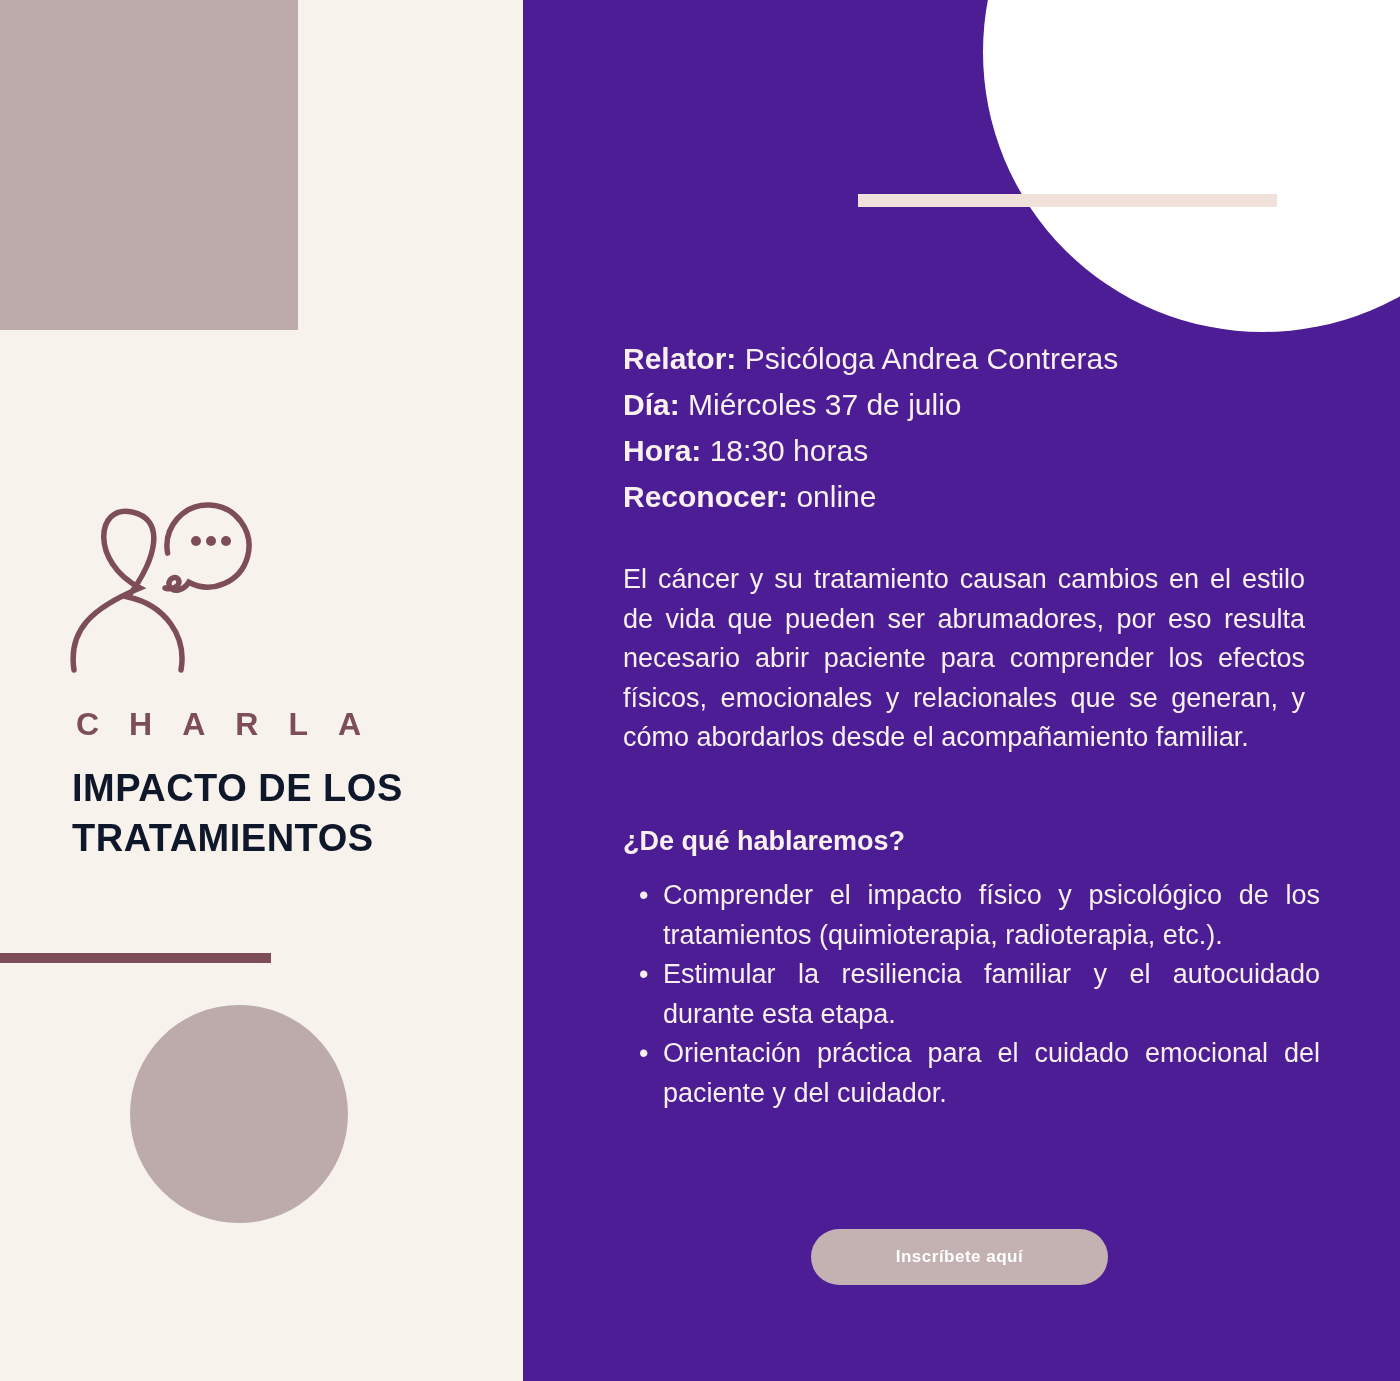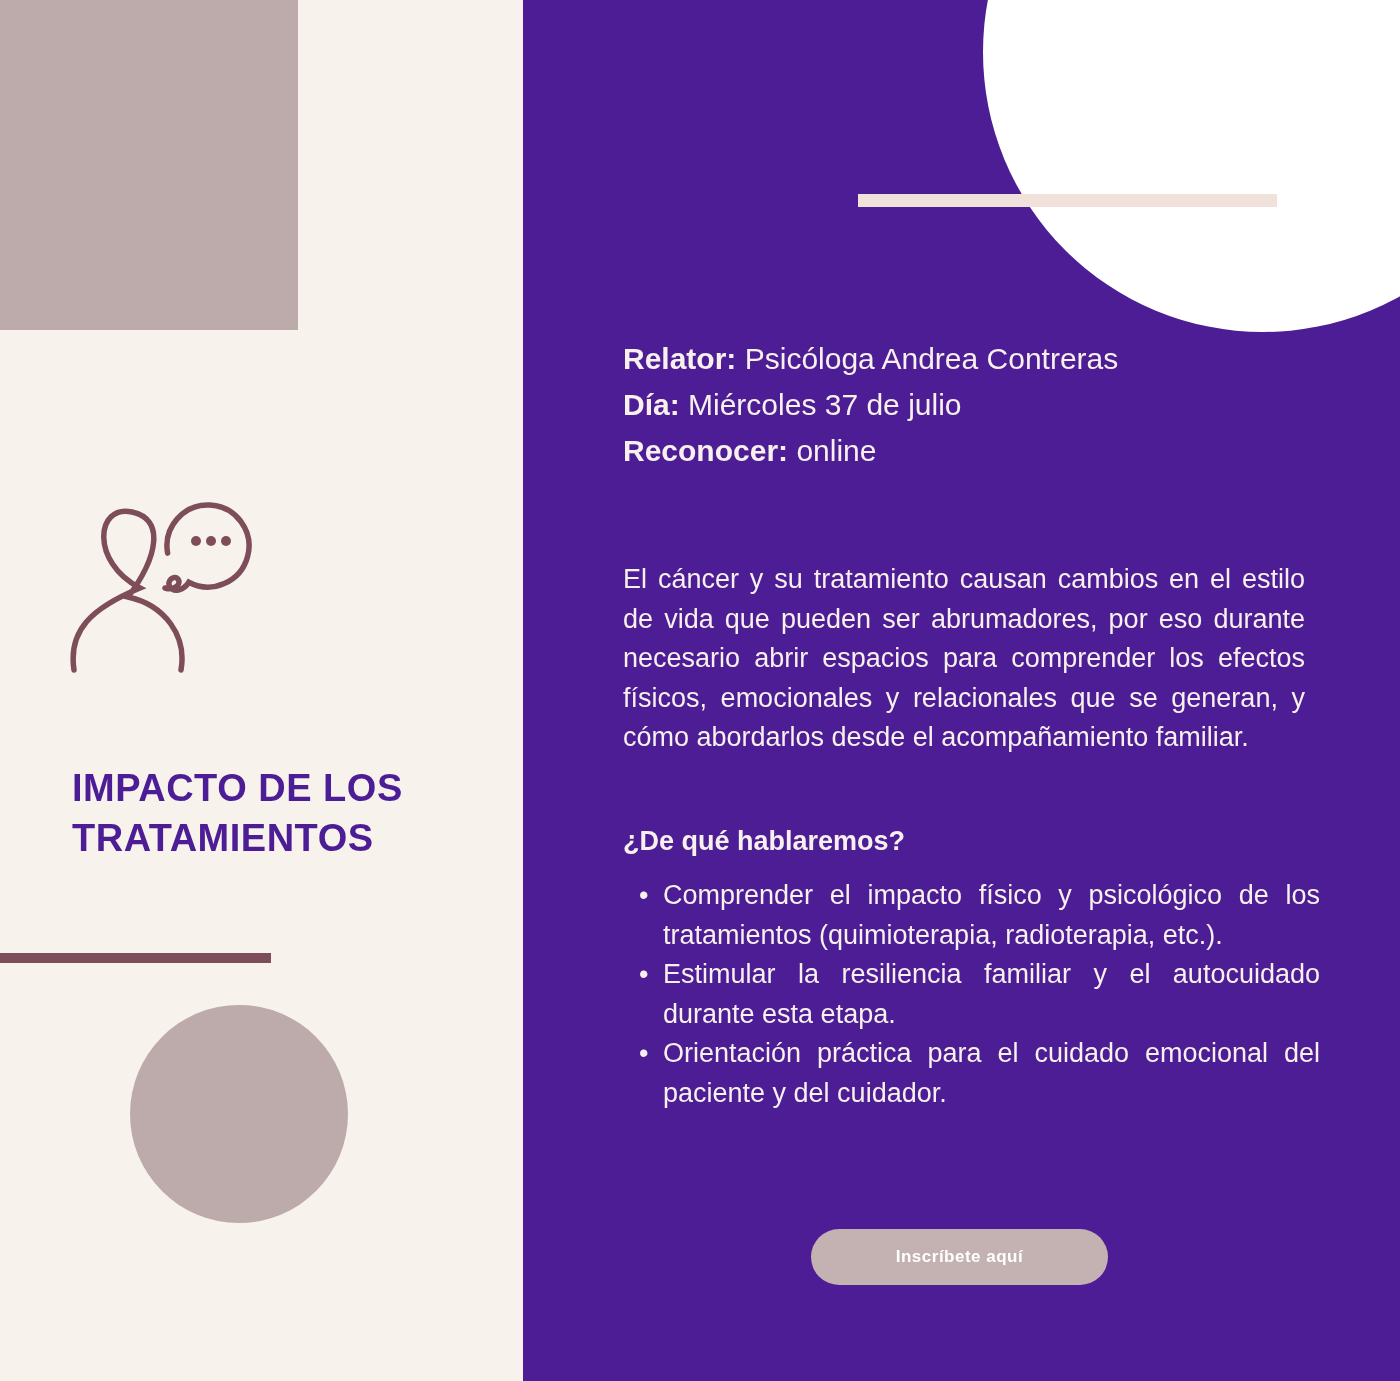--- a/index.html
+++ b/index.html
@@ -54,21 +54,21 @@
     position:absolute; left:76px; top:706px;
     font-size:32px; font-weight:bold;
     letter-spacing:30px;
     color:#7d4e59;
     white-space:nowrap;
   }
   .title {
     position:absolute; left:72px; top:763px;
     font-size:38px; font-weight:bold;
     line-height:50px;
-    color:#4c1d95;
+    color:#0f172a;
     letter-spacing:0.5px;
   }
   
   .content { position:absolute; left:100px; top:0; width:682px; color:#f7f0ec; } 
   .details {
     position:absolute; left:0; top:336px; width:682px;
     font-size:30px; line-height:46px;
   }
   .detail-label { font-weight:bold; }
   .paragraph {
@@ -121,38 +121,40 @@
       <path class="stroke-art" d="M 4 168 C -2 128, 22 106, 70 86 C 20 60, 26 2, 62 10 C 95 17, 88 55, 58 95 C 95 103, 117 134, 111 168"></path>
       <path class="stroke-art" stroke-width="5" d="M 97.6 51.1 A 41 41 0 1 1 118.8 80.2 C 114 88, 104 91, 100 85 C 96 79, 104 72.5, 108 77 C 111.5 82, 105 89, 95 86"></path>
       <g fill="#7d4e59">
         <circle cx="126" cy="39" r="5"></circle>
         <circle cx="141" cy="39" r="5"></circle>
         <circle cx="156" cy="39" r="5"></circle>
       </g>
     </svg>
   </div>
 
+  <div class="kicker">CHARLA</div>
   <div class="title">
     <div>IMPACTO DE LOS</div>
     <div>TRATAMIENTOS</div>
   </div>
 
   <div class="right-panel">
     <div class="circle-white"></div>
     <div class="accent-line-right"></div>
 
     <div class="content">
 
       <div class="details">
         <div><span class="detail-label">Relator:</span> <span>Psicóloga Andrea Contreras</span></div>
         <div><span class="detail-label">Día:</span> <span>Miércoles 37 de julio</span></div>
+        <div><span class="detail-label">Hora:</span> <span>18:30 horas</span></div>
         <div><span class="detail-label">Reconocer:</span> <span>online</span></div>
       </div>
 
-      <div class="paragraph">El cáncer y su tratamiento causan cambios en el estilo de vida que pueden ser abrumadores, por eso durante necesario abrir espacios para comprender los efectos físicos, emocionales y relacionales que se generan, y cómo abordarlos desde el acompañamiento familiar.</div>
+      <div class="paragraph">El cáncer y su tratamiento causan cambios en el estilo de vida que pueden ser abrumadores, por eso resulta necesario abrir paciente para comprender los efectos físicos, emocionales y relacionales que se generan, y cómo abordarlos desde el acompañamiento familiar.</div>
 
       <div class="list-heading">¿De qué hablaremos?</div>
 
       <ul class="topics">
         <li>Comprender el impacto físico y psicológico de los tratamientos (quimioterapia, radioterapia, etc.).</li>
         <li>Estimular la resiliencia familiar y el autocuidado durante esta etapa.</li>
         <li>Orientación práctica para el cuidado emocional del paciente y del cuidador.</li>
       </ul>
 
     </div>

